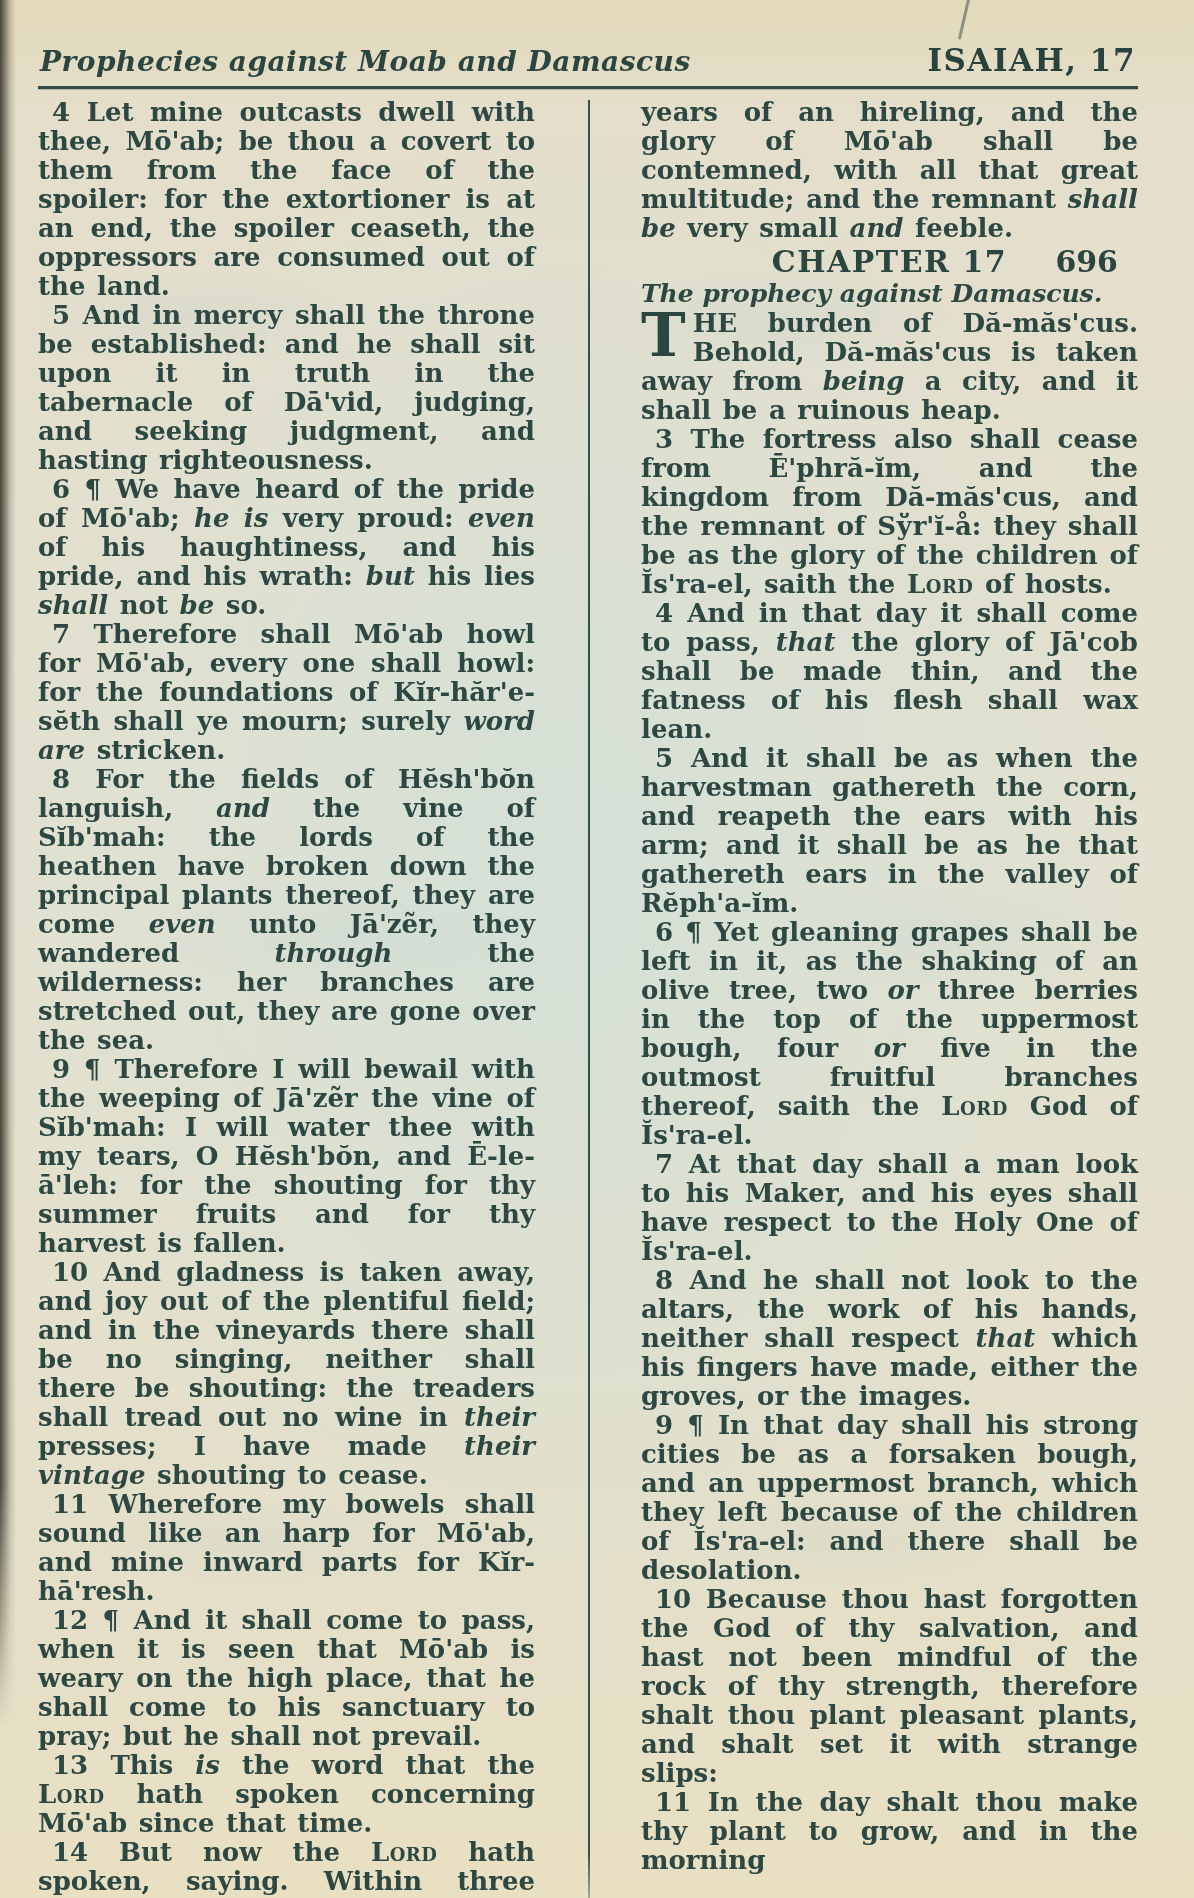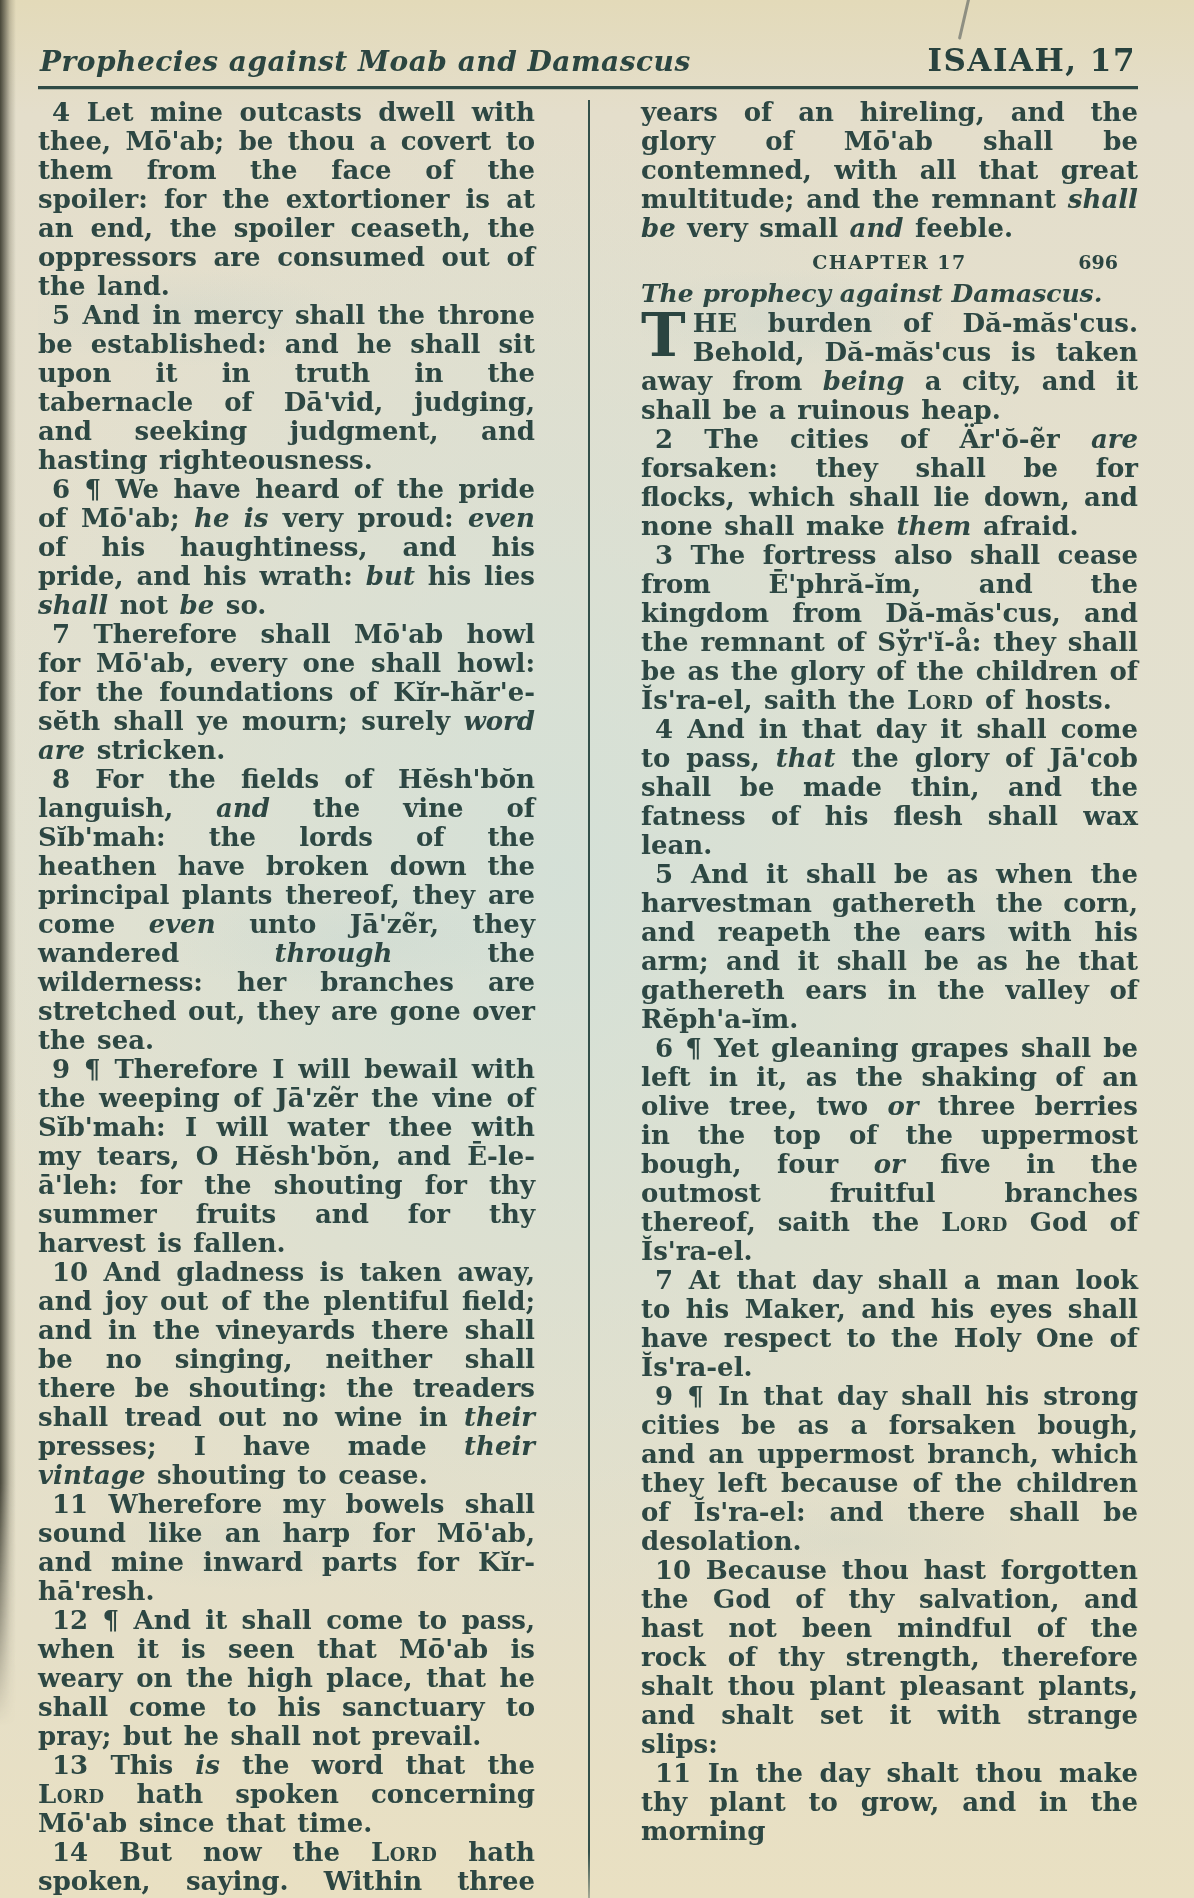--- a/index.html
+++ b/index.html
@@ -57,21 +57,21 @@
   }
   .verse.no-indent { text-indent: 0; }
   .it { font-style: italic; }
   .sc { font-variant: small-caps; letter-spacing: 0.5px; }
   .dropcap {
     float: left; font-size: 60px; line-height: 47px; font-weight: bold;
     padding: 3px 7px 0 0; color: #2b4541;
   }
   .chapter-heading {
     position: relative; text-align: center;
-    font-weight: bold; font-size: 19px; line-height: 34px; letter-spacing: 1.5px;
+    font-weight: bold; font-size: 30px; line-height: 34px; letter-spacing: 1.5px;
     margin: 2px 0 0 0; color: #2b4541;
   }
   .chapter-heading .ch-num { position: absolute; right: 20px; top: 0; letter-spacing: 0; }
   .chapter-subtitle {
     text-align: left; font-style: italic; font-weight: bold;
     font-size: 25px; line-height: 29px; margin: 0 0 1px 0;
   }
   .pagenum {
     text-align: center; font-weight: bold; font-size: 28px;
     margin: 10px 60px 0 0; color: #2b4541;
@@ -102,26 +102,26 @@
           <p class="verse"><span class="">12 ¶ And it shall come to pass, when it is seen that Mō'ab is weary on the high place, that he shall come to his sanctuary to pray; but he shall not prevail.</span></p>
           <p class="verse"><span class="">13 This </span><span class="it">is</span><span class=""> the word that the </span><span class="sc">Lord</span><span class=""> hath spoken concerning Mō'ab since that time.</span></p>
           <p class="verse"><span class="">14 But now the </span><span class="sc">Lord</span><span class=""> hath spoken, saying. Within three years, as the</span></p>
         </div>
       <div class="divider"></div>
       <div class="col" id="col-right">
           <p class="verse no-indent"><span class="">years of an hireling, and the glory of Mō'ab shall be contemned, with all that great multitude; and the remnant </span><span class="it">shall be</span><span class=""> very small </span><span class="it">and</span><span class=""> feeble.</span></p>
           <div class="chapter-heading"><span class="ch-title">CHAPTER 17</span><span class="ch-num">696</span></div>
           <div class="chapter-subtitle">The prophecy against Damascus.</div>
           <p class="verse no-indent"><span class="dropcap">T</span><span class="">HE burden of Dă-măs'cus. Behold, Dă-măs'cus is taken away from </span><span class="it">being</span><span class=""> a city, and it shall be a ruinous heap.</span></p>
-          <p class="verse"><span class="">2 The cities of Är'ŏ-ẽr </span><span class="it">are</span><span class=""> forsaken: they shall be for flocks, which shall lie down, and none shall make </span><span class="it">them</span><span class=""> afraid.</span></p>
           <p class="verse"><span class="">3 The fortress also shall cease from Ē'phră-ĭm, and the kingdom from Dă-măs'cus, and the remnant of Sўr'ĭ-å: they shall be as the glory of the children of Ĭs'ra-el, saith the </span><span class="sc">Lord</span><span class=""> of hosts.</span></p>
           <p class="verse"><span class="">4 And in that day it shall come to pass, </span><span class="it">that</span><span class=""> the glory of Jā'cob shall be made thin, and the fatness of his flesh shall wax lean.</span></p>
           <p class="verse"><span class="">5 And it shall be as when the harvestman gathereth the corn, and reapeth the ears with his arm; and it shall be as he that gathereth ears in the valley of Rĕph'a-ĭm.</span></p>
           <p class="verse"><span class="">6 ¶ Yet gleaning grapes shall be left in it, as the shaking of an olive tree, two </span><span class="it">or</span><span class=""> three berries in the top of the uppermost bough, four </span><span class="it">or</span><span class=""> five in the outmost fruitful branches thereof, saith the </span><span class="sc">Lord</span><span class=""> God of Ĭs'ra-el.</span></p>
           <p class="verse"><span class="">7 At that day shall a man look to his Maker, and his eyes shall have respect to the Holy One of Ĭs'ra-el.</span></p>
+          <p class="verse"><span class="">8 And he shall not look to the altars, the work of his hands, neither shall respect </span><span class="it">that</span><span class=""> which his fingers have made, either the groves, or the images.</span></p>
           <p class="verse"><span class="">9 ¶ In that day shall his strong cities be as a forsaken bough, and an uppermost branch, which they left because of the children of Ĭs'ra-el: and there shall be desolation.</span></p>
           <p class="verse"><span class="">10 Because thou hast forgotten the God of thy salvation, and hast not been mindful of the rock of thy strength, therefore shalt thou plant pleasant plants, and shalt set it with strange slips:</span></p>
           <p class="verse"><span class="">11 In the day shalt thou make thy plant to grow, and in the morning</span></p>
         </div>
     </div>
     <div class="pagenum">745</div>
   </div>
 </div>
 
 </body></html>

